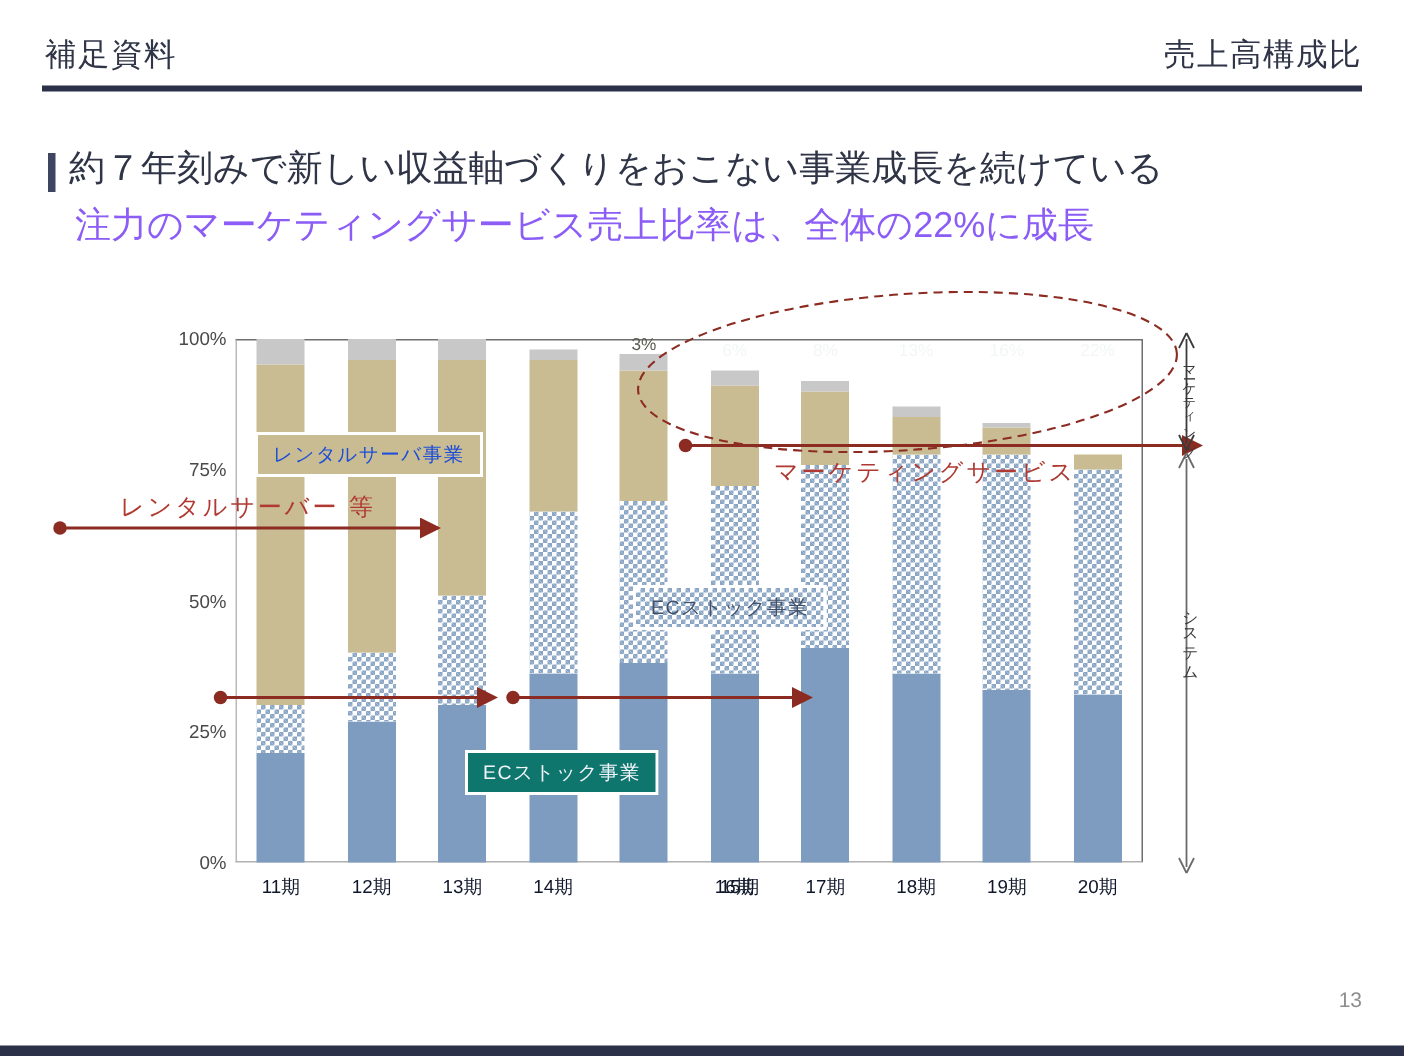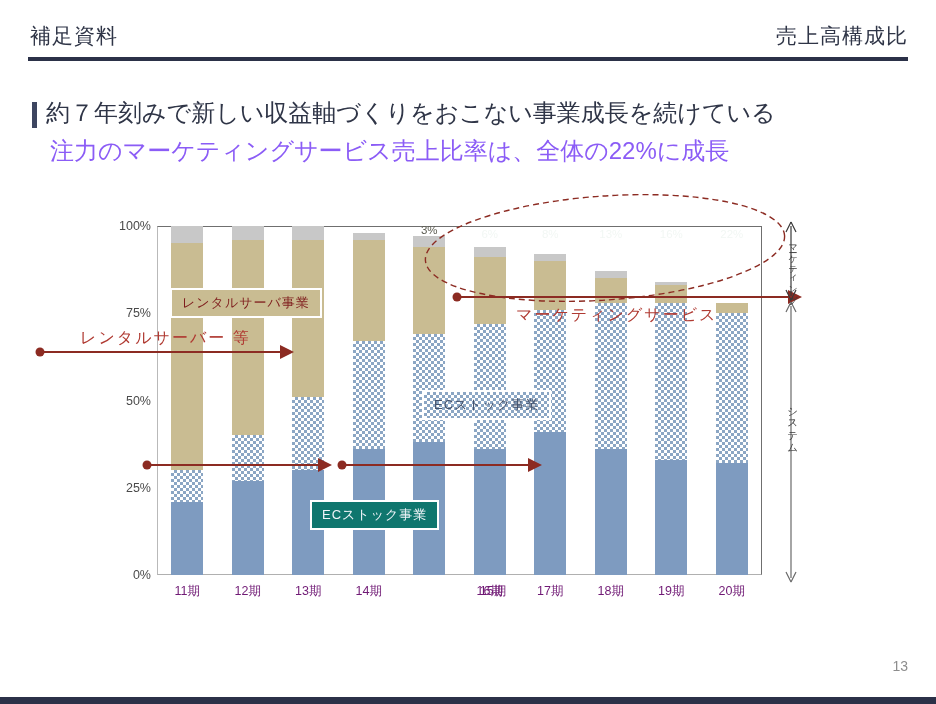--- a/index.html
+++ b/index.html
@@ -134,21 +134,21 @@
     position: absolute;
     left: 157px;
     top: 583px;
     width: 605px;
     height: 20px;
   }
   .xlabel {
     position: absolute;
     top: 0;
     font-size: 12.5px;
-    color: #701a75;
+    color: #0f172a;
     text-align: center;
     transform: translateX(-50%);
   }
 
   
   .bars {
     position: absolute;
     left: 157px;
     top: 226px;
     width: 605px;
@@ -193,21 +193,21 @@
     font-size: 13px;
     padding: 4px 10px;
     border: 2px solid #ffffff;
     white-space: nowrap;
     letter-spacing: 1px;
   }
   .callout-server {
     left: 170px;
     top: 288px;
     background: #c9bc92;
-    color: #7f1d1d;
+    color: #1d4ed8;
   }
   .callout-flow {
     left: 422px;
     top: 390px;
     background-color: #ffffff;
     background-image:
       linear-gradient(45deg, #8ba6c4 25%, transparent 25%, transparent 75%, #8ba6c4 75%),
       linear-gradient(45deg, #8ba6c4 25%, transparent 25%, transparent 75%, #8ba6c4 75%);
     background-size: 6px 6px;
     background-position: 0 0, 3px 3px;

